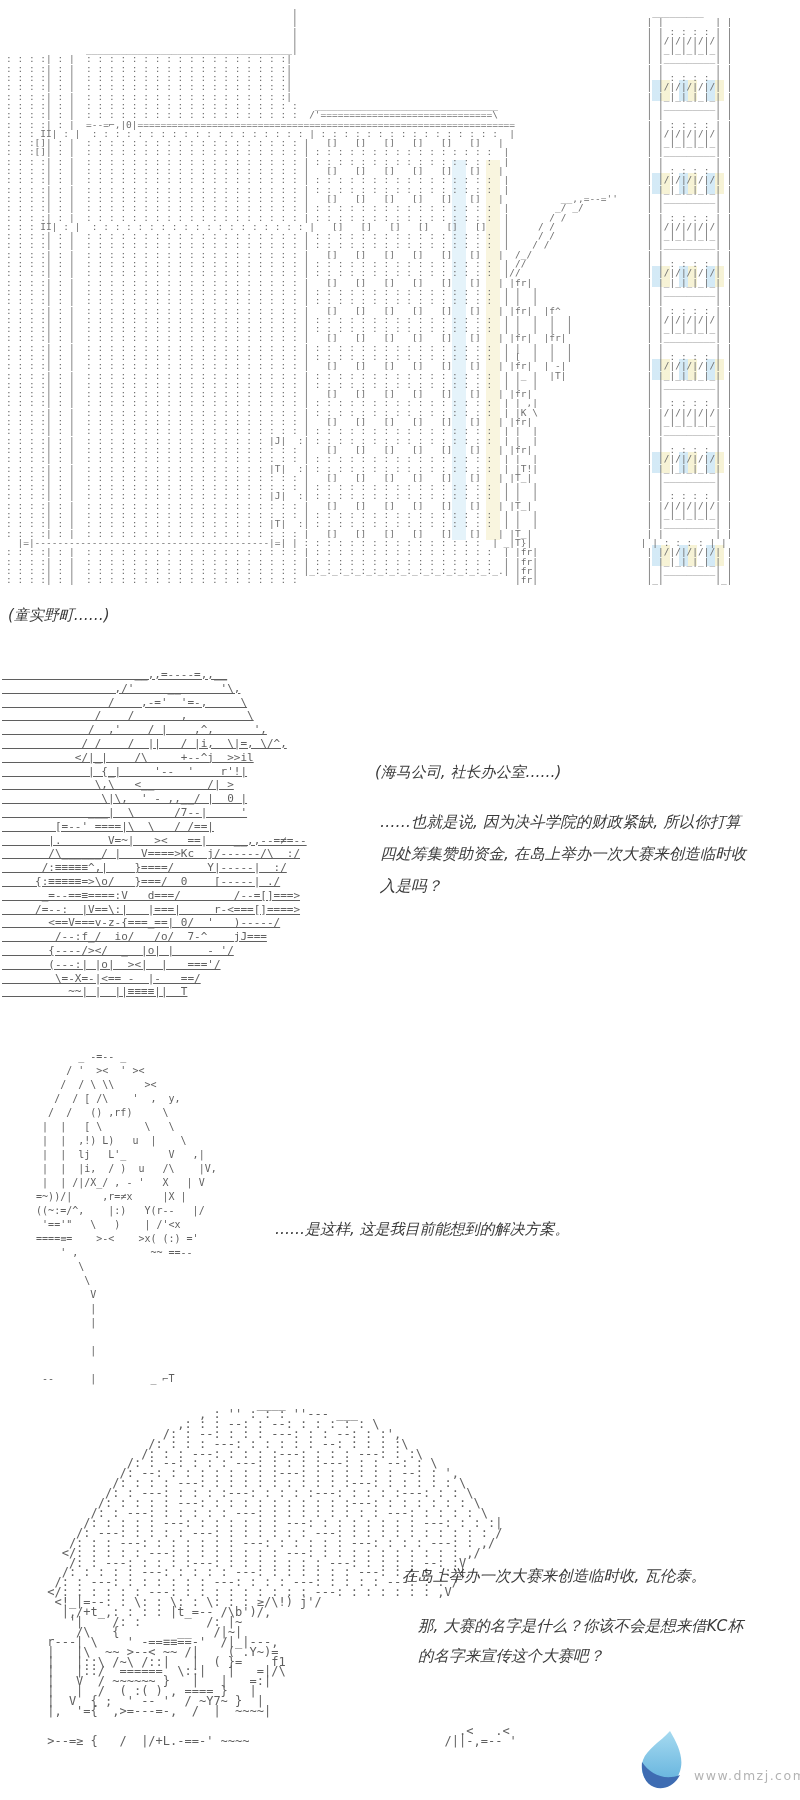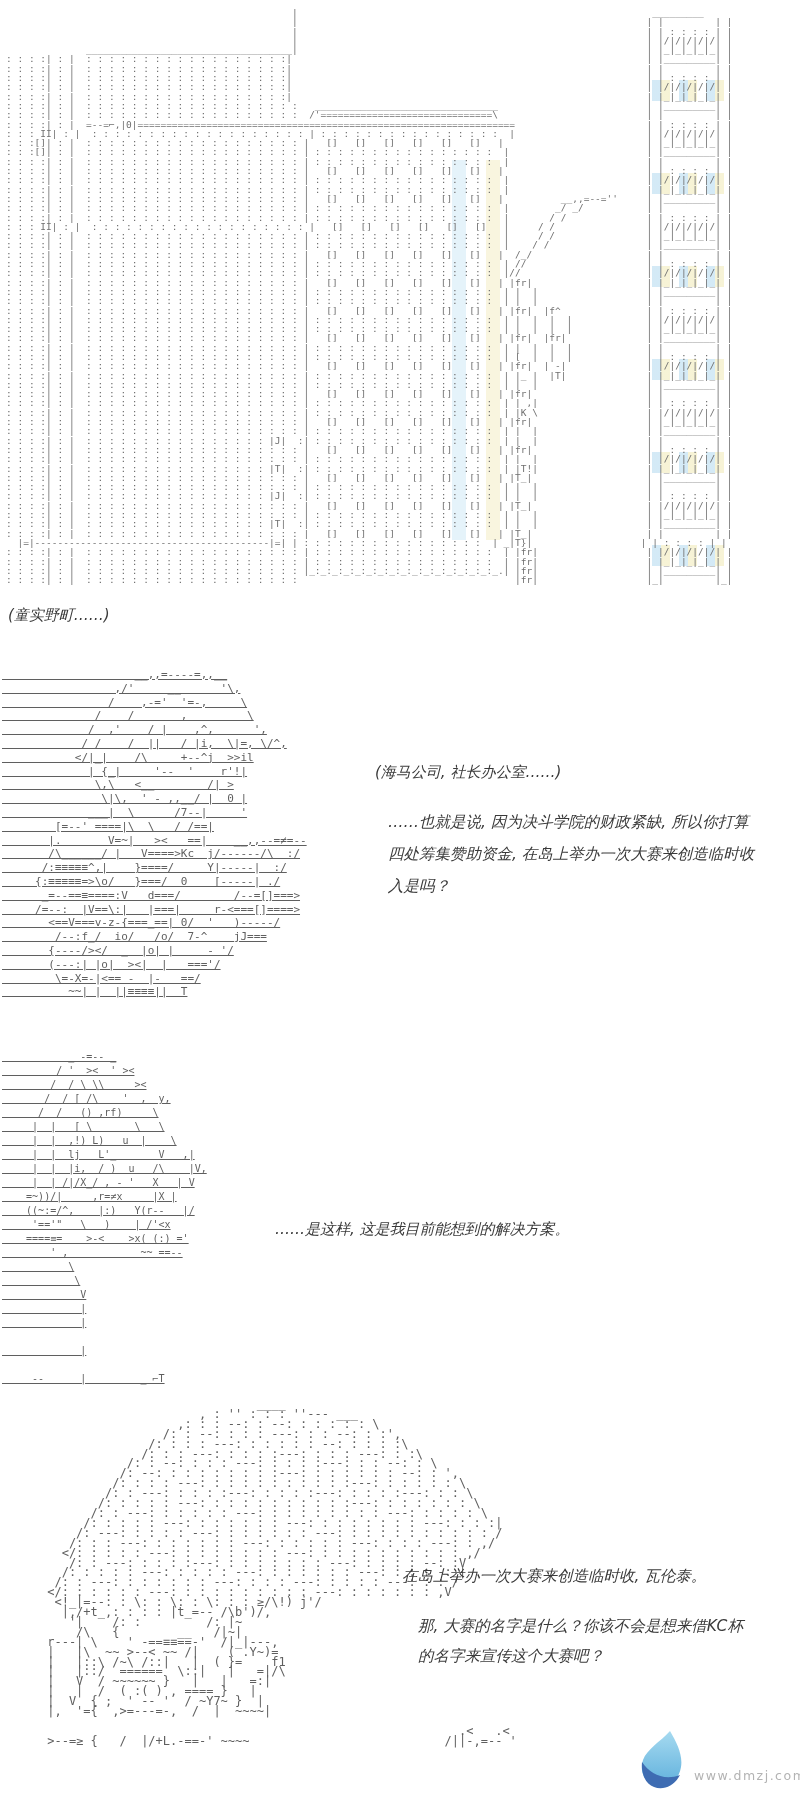--- a/index.html
+++ b/index.html
@@ -13,33 +13,33 @@
   .aa{
     position:absolute;
     margin:0;
     white-space:pre;
     font-family:"DejaVu Sans Mono", monospace;
     color:#6a6a6a;
     z-index:2;
   }
   .aa-city{left:6px;top:8px;font-size:9.5px;line-height:9.3px;color:#707070;}
   .aa-kaiba{left:2px;top:668px;font-size:11px;line-height:13.8px;color:#5f5f5f;text-decoration:underline;}
-  .aa-mai{left:2px;top:1050px;font-size:10px;line-height:14px;color:#5f5f5f;text-decoration:underline;}
+  .aa-mai{left:12px;top:1050px;font-size:10px;line-height:14px;color:#5f5f5f;}
   .aa-valentine{left:40px;top:1400px;font-size:12px;line-height:9.9px;color:#5f5f5f;}
   .caption{
     position:absolute;
     color:#3a3a3a;
     font-size:15px;
     z-index:3;
     white-space:pre-line;
     font-style:italic;
   }
   .cap-domino{left:8px;top:606px;}
   .cap-office{left:375px;top:722px;margin-top:41px;}
-  .speech-kaiba{left:388px;top:806px;width:412px;font-size:15.5px;line-height:32px;}
+  .speech-kaiba{left:380px;top:806px;width:412px;font-size:15.5px;line-height:32px;}
   .speech-mai{left:275px;top:1196px;font-size:15px;margin-top:24px;}
   .speech-reply1{left:402px;top:1566px;font-size:15.5px;}
   .speech-reply2{left:410px;top:1611px;font-size:15.5px;line-height:30px;margin-left:8px;}
   .tint{position:absolute;z-index:1;}
   .tower-tint{
     left:652px;width:74px;height:21px;
     background:repeating-linear-gradient(90deg,
       rgba(160,208,235,0.45) 0 9px,
       rgba(240,233,180,0.55) 9px 18px,
       rgba(255,255,255,0) 18px 27px);

